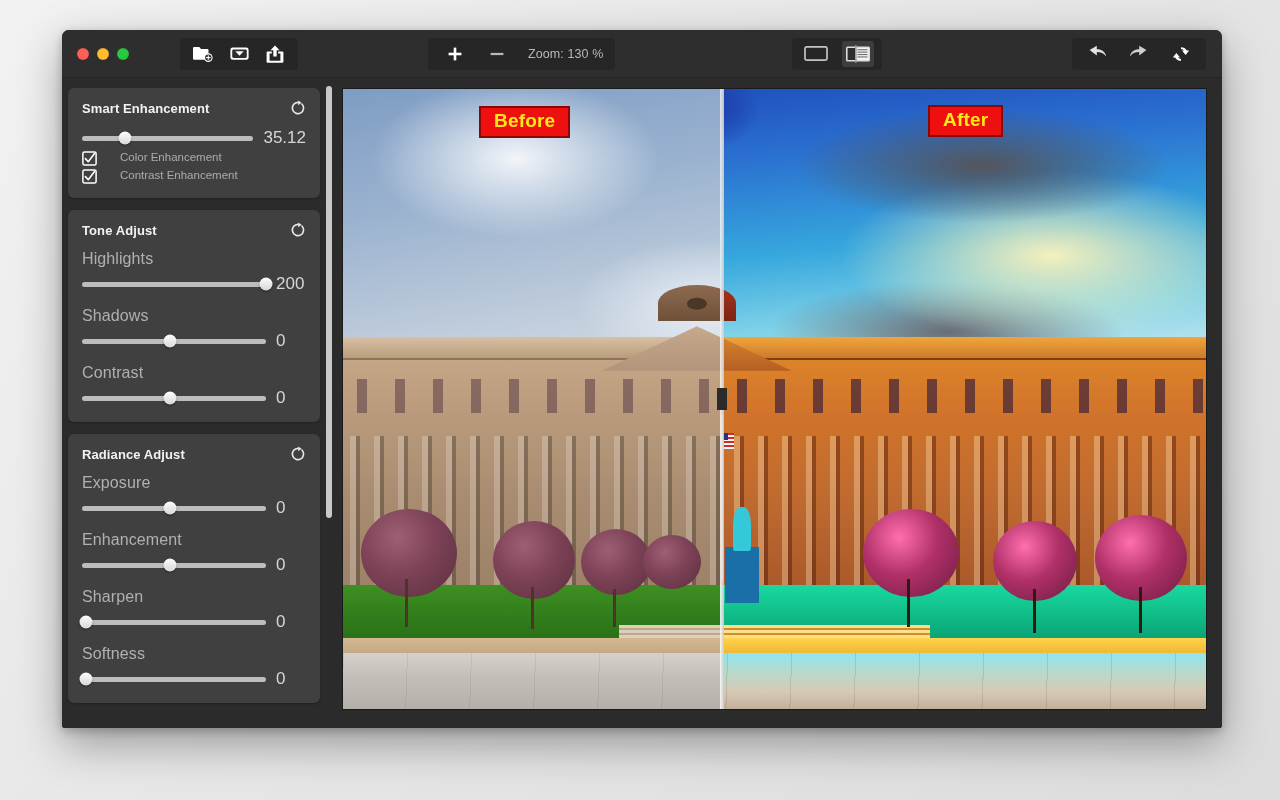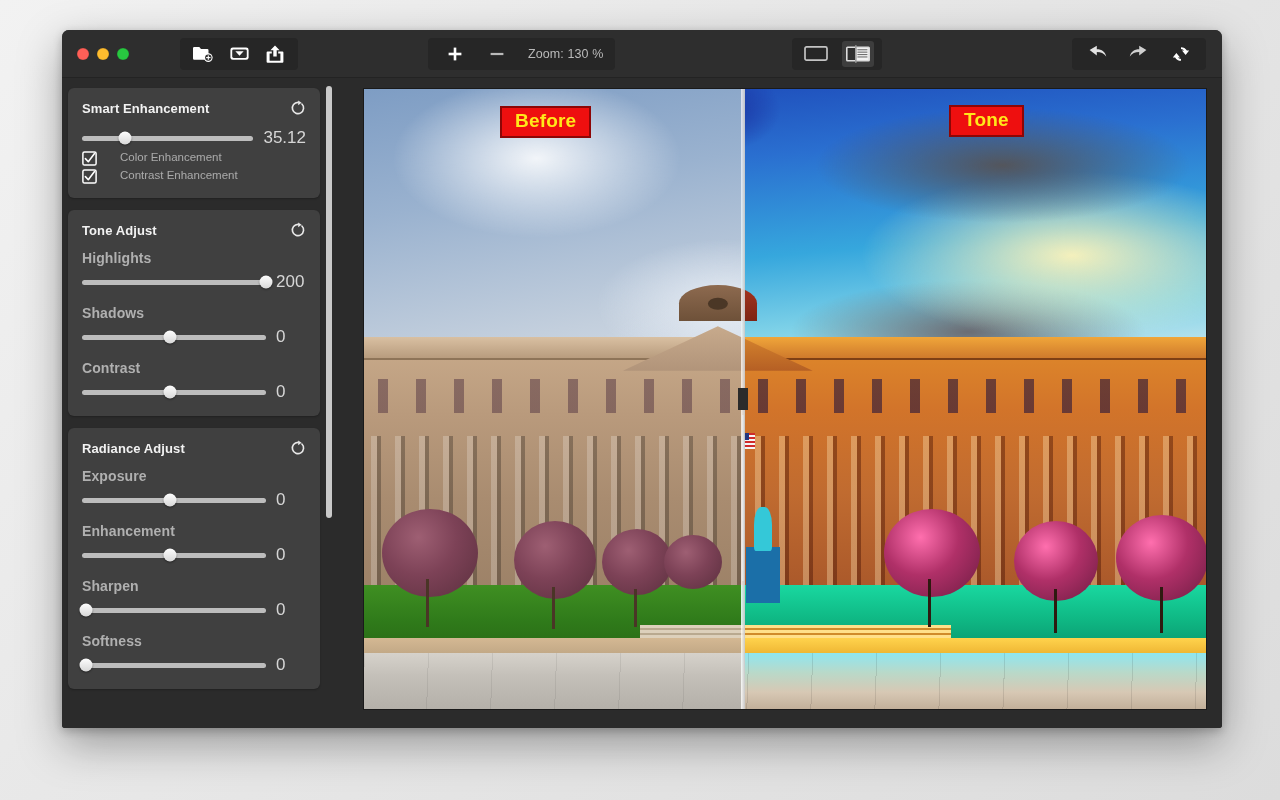--- a/index.html
+++ b/index.html
@@ -125,24 +125,23 @@
   .panel-title {
     color: #f2f2f2;
     font-size: 13px;
     font-weight: bold;
     letter-spacing: 0.1px;
   }
   .reset-icon { width: 16px; height: 16px; display:block; }
 
   .row-label {
     color: #b0b0b0;
-    font-size: 14px;
+    font-size: 16px;
     margin-bottom: 6px;
     letter-spacing: 0.1px;
-    font-weight: bold;
   }
 
   .slider-row {
     display: flex;
     align-items: center;
     gap: 10px;
   }
   .slider-row + .row-label { margin-top: 13px; }
 
   .track {
@@ -199,21 +198,20 @@
     padding: 11px 16px 0 5px;
     min-width: 0;
   }
 
   #photo-frame {
     position: relative;
     width: 863px;
     height: 620px;
     overflow: hidden;
     box-shadow: 0 0 0 1px #1a1a1a;
-    margin-left: 21px;
   }
 
   .half { position: absolute; top: 0; height: 100%; overflow: hidden; }
   #half-before { left: 0; width: 377px; }
   #half-after  { left: 377px; right: 0; width: 486px; }
 
   .scene { position: absolute; top: 0; height: 100%; width: 863px; }
   #half-after .scene { left: -377px; }
 
   
@@ -675,18 +673,18 @@
 
             <div class="statue-base statue-base-a" style="left:382px; top:458px; width:34px; height:56px;"></div>
             <div class="statue-body statue-body-a" style="left:390px; top:418px; width:18px; height:44px;"></div>
           </div>
         </div>
 
         <div id="split-divider"></div>
         <div id="split-handle"></div>
 
         <div class="ba-label" id="label-before">Before</div>
-        <div class="ba-label" id="label-after">Tone</div>
+        <div class="ba-label" id="label-after">After</div>
       </div>
     </div>
 
   </div>
 </div>
 
 </body></html>

